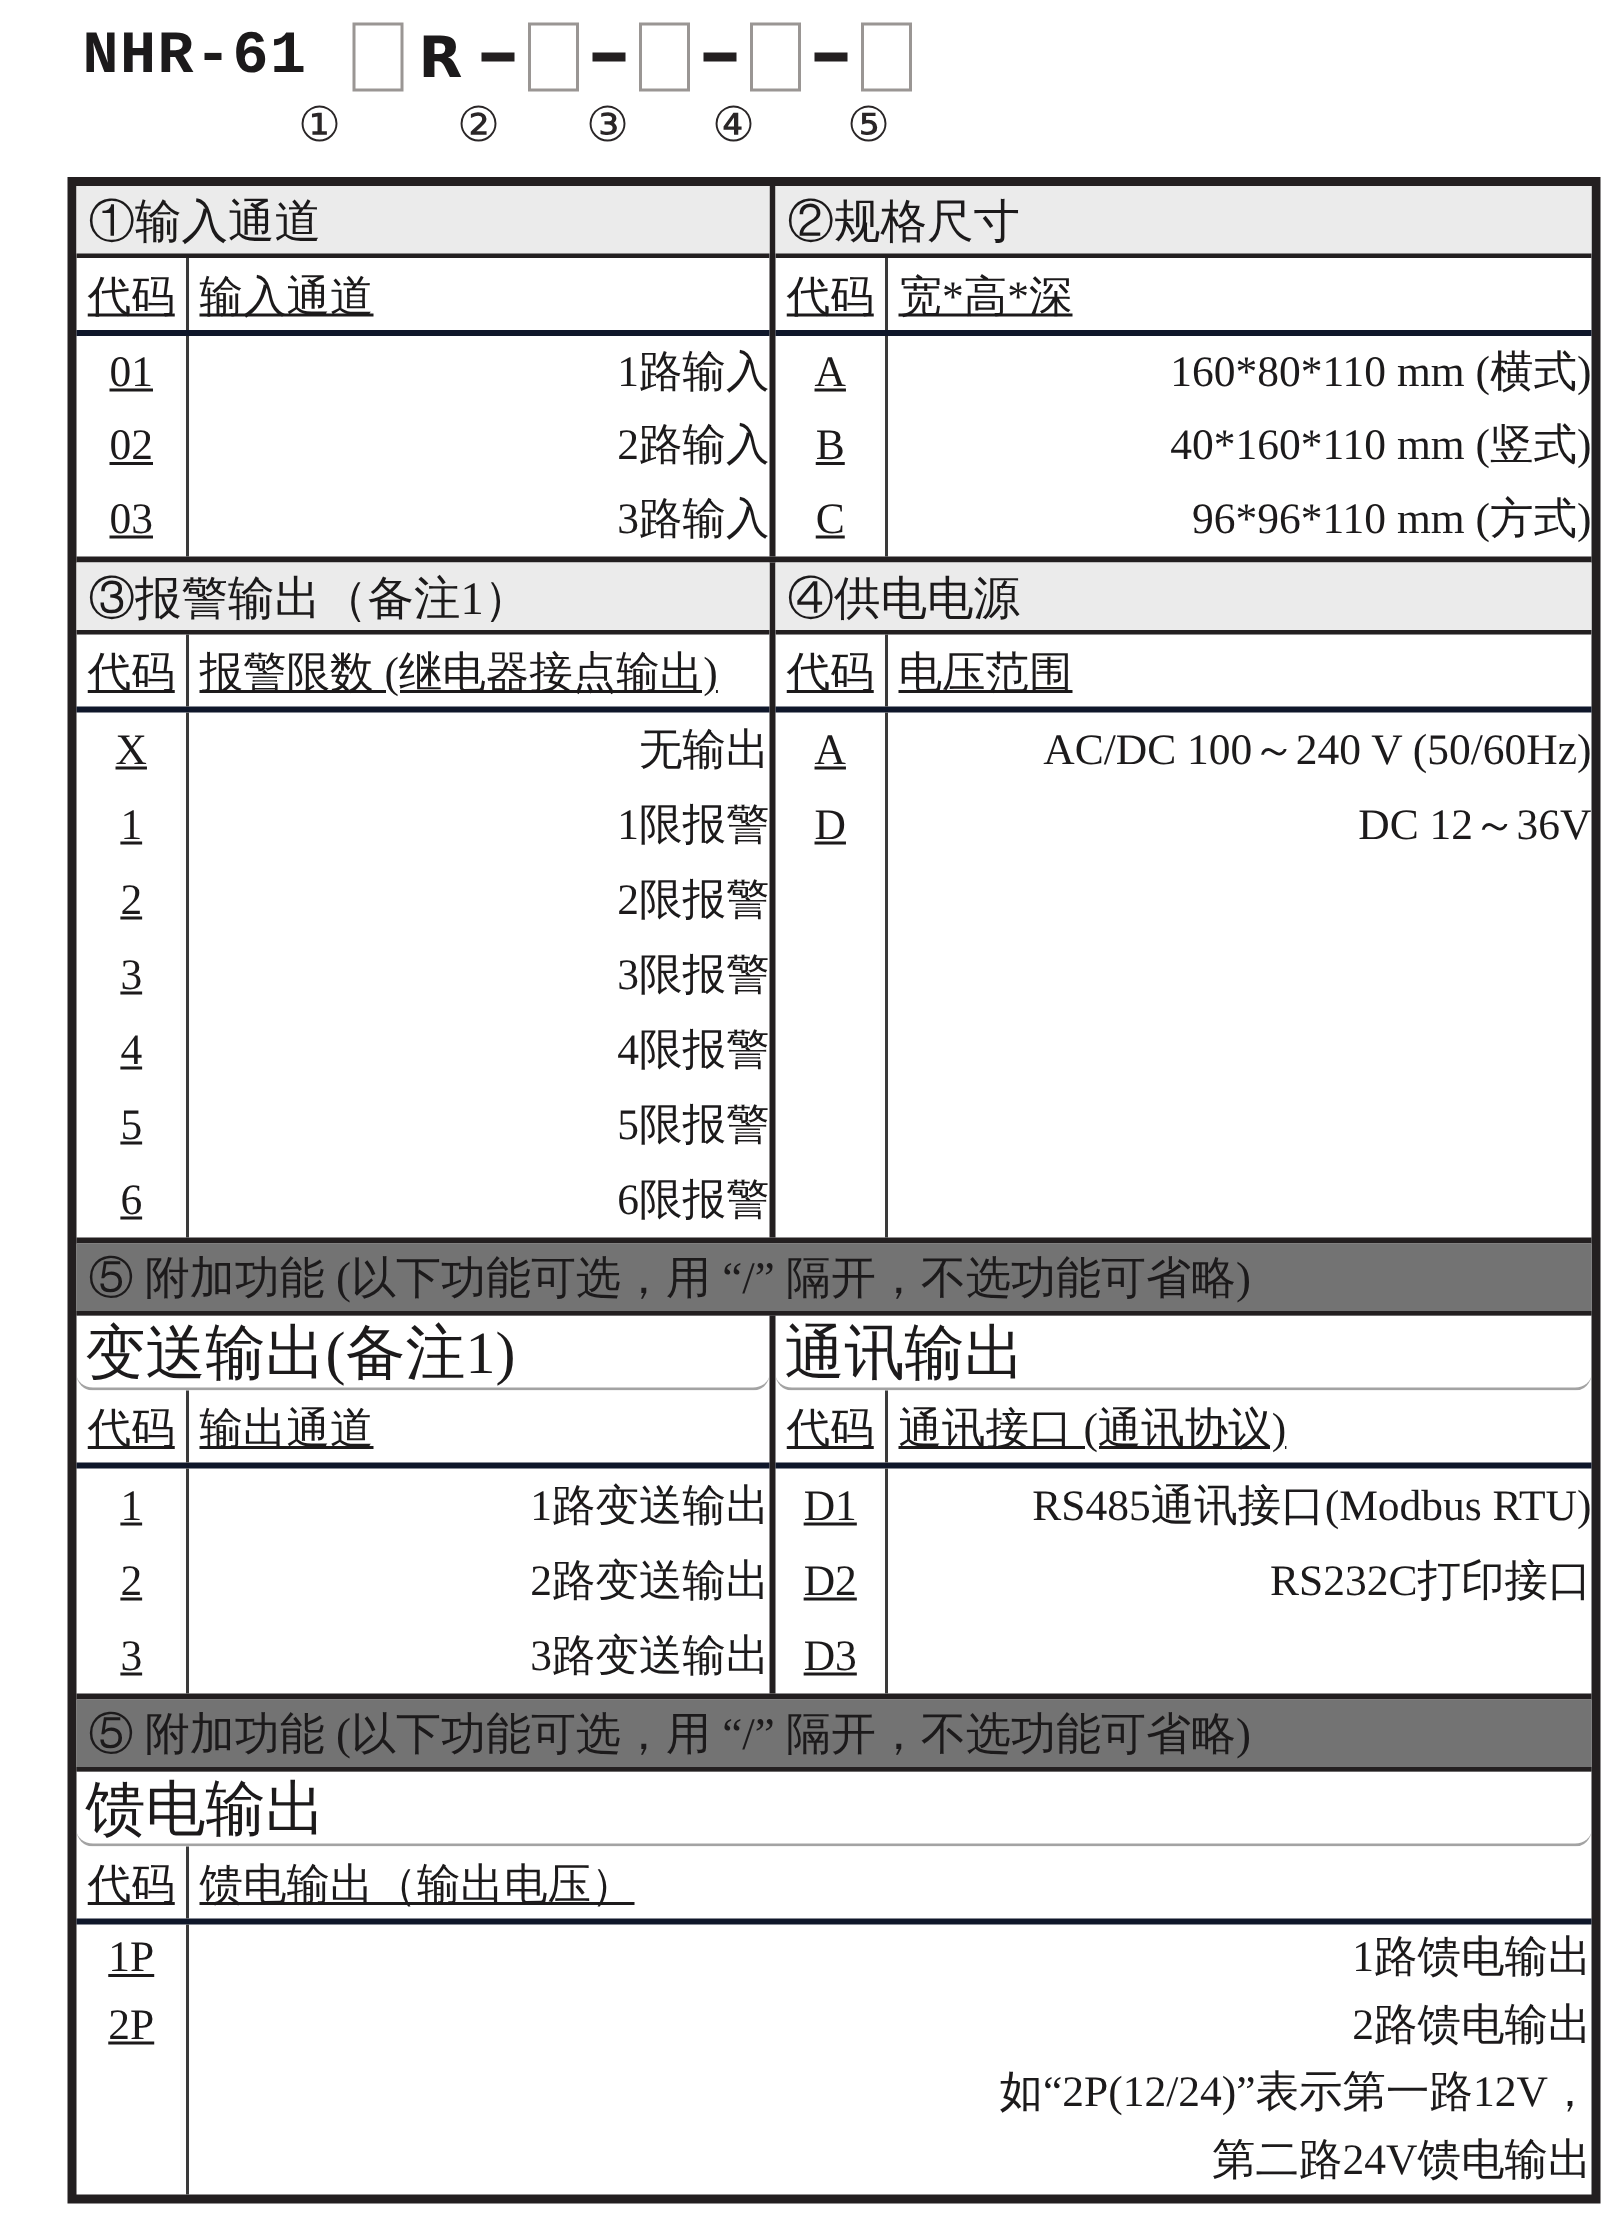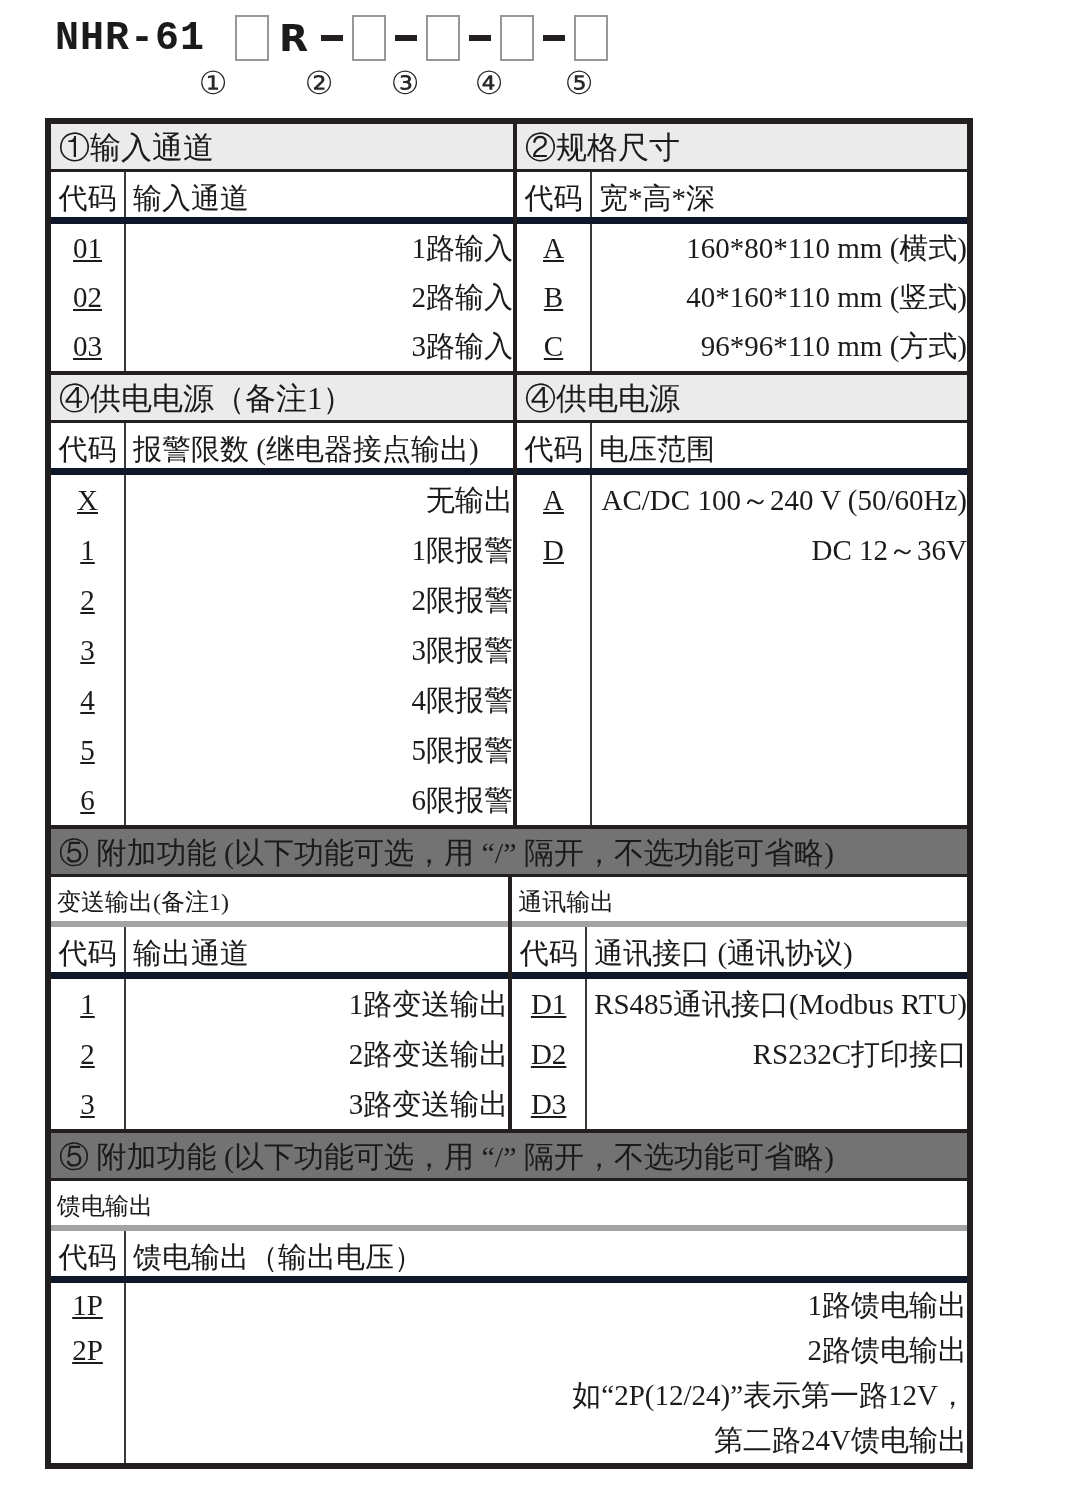--- a/index.html
+++ b/index.html
@@ -38,45 +38,45 @@
   .circle-row { position:absolute; top:64px; left:0; width:1080px; height:40px; }
   .circle-num {
     position:absolute; width:40px; text-align:center;
     font-size:32px; color:#2a2627;
     font-family:"Liberation Serif","DejaVu Serif",serif;
   }
   .c1{left:193px;} .c2{left:299px;} .c3{left:385px;} .c4{left:469px;} .c5{left:559px;}
 
   
   .tbl {
-    position:absolute; left:45px; top:118px; width:928px;
+    position:absolute; left:45px; top:118px; width:1022px;
     border:6px solid #231f20; background:#fff;
     font-size:29px;
   }
   .band { display:flex; border-bottom:4px solid #231f20; }
   .band:last-child { border-bottom:none; }
   .half { width:466px; border-right:4px solid #231f20; display:flex; flex-direction:column; }
   .half.rhalf { width:auto; flex:1; border-right:none; }
 
   .sechdr {
     height:48px; line-height:48px;
     background:#ebebeb; border-bottom:3px solid #231f20;
     padding-left:8px; font-size:31px; white-space:nowrap; overflow:hidden;
   }
   .fullhdr {
     height:48px; line-height:48px;
     background:#737373; border-bottom:3px solid #231f20;
     padding-left:8px; font-size:30px; white-space:nowrap; overflow:hidden;
   }
   .subtitle {
     height:50px; line-height:50px;
-    border-bottom:6px solid #a3a3a3;
-    padding-left:6px; font-size:24px; white-space:nowrap;
-  }
-  .subhdr { display:flex; height:52px; border-bottom:7px solid #0f172a; }
+    border-bottom:2px solid #a3a3a3;
+    padding-left:6px; font-size:40px; white-space:nowrap;border-radius:11px;
+  }
+  .subhdr { display:flex; height:52px; border-bottom:4px solid #0f172a;text-decoration:underline; }
   .sh-code {
     width:75px; border-right:2px solid #3a3a3a;
     text-align:center; line-height:52px; white-space:nowrap; overflow:hidden;
   }
   .sh-desc { flex:1; padding-left:7px; line-height:52px; white-space:nowrap; overflow:hidden; }
 
   .data { display:flex; flex:1; }
   .col-code { width:75px; border-right:2px solid #3a3a3a; text-align:center;text-decoration:underline; }
   .col-desc { flex:1; padding-left:7px;text-align:right; }
   .ln { height:49px; line-height:49px; white-space:nowrap; overflow:hidden; }
@@ -147,21 +147,21 @@
             <div class="ln">160*80*110 mm (横式)</div>
             <div class="ln">40*160*110 mm (竖式)</div>
             <div class="ln">96*96*110 mm (方式)</div>
           </div>
         </div>
       </div>
     </div>
 
     <div class="band">
       <div class="half">
-        <div class="sechdr">④供电电源（备注1）</div>
+        <div class="sechdr">③报警输出（备注1）</div>
         <div class="subhdr">
           <div class="sh-code">代码</div>
           <div class="sh-desc">报警限数 (继电器接点输出)</div>
         </div>
         <div class="data lh50">
           <div class="col-code">
             <div class="ln">X</div>
             <div class="ln">1</div>
             <div class="ln">2</div>
             <div class="ln">3</div>

